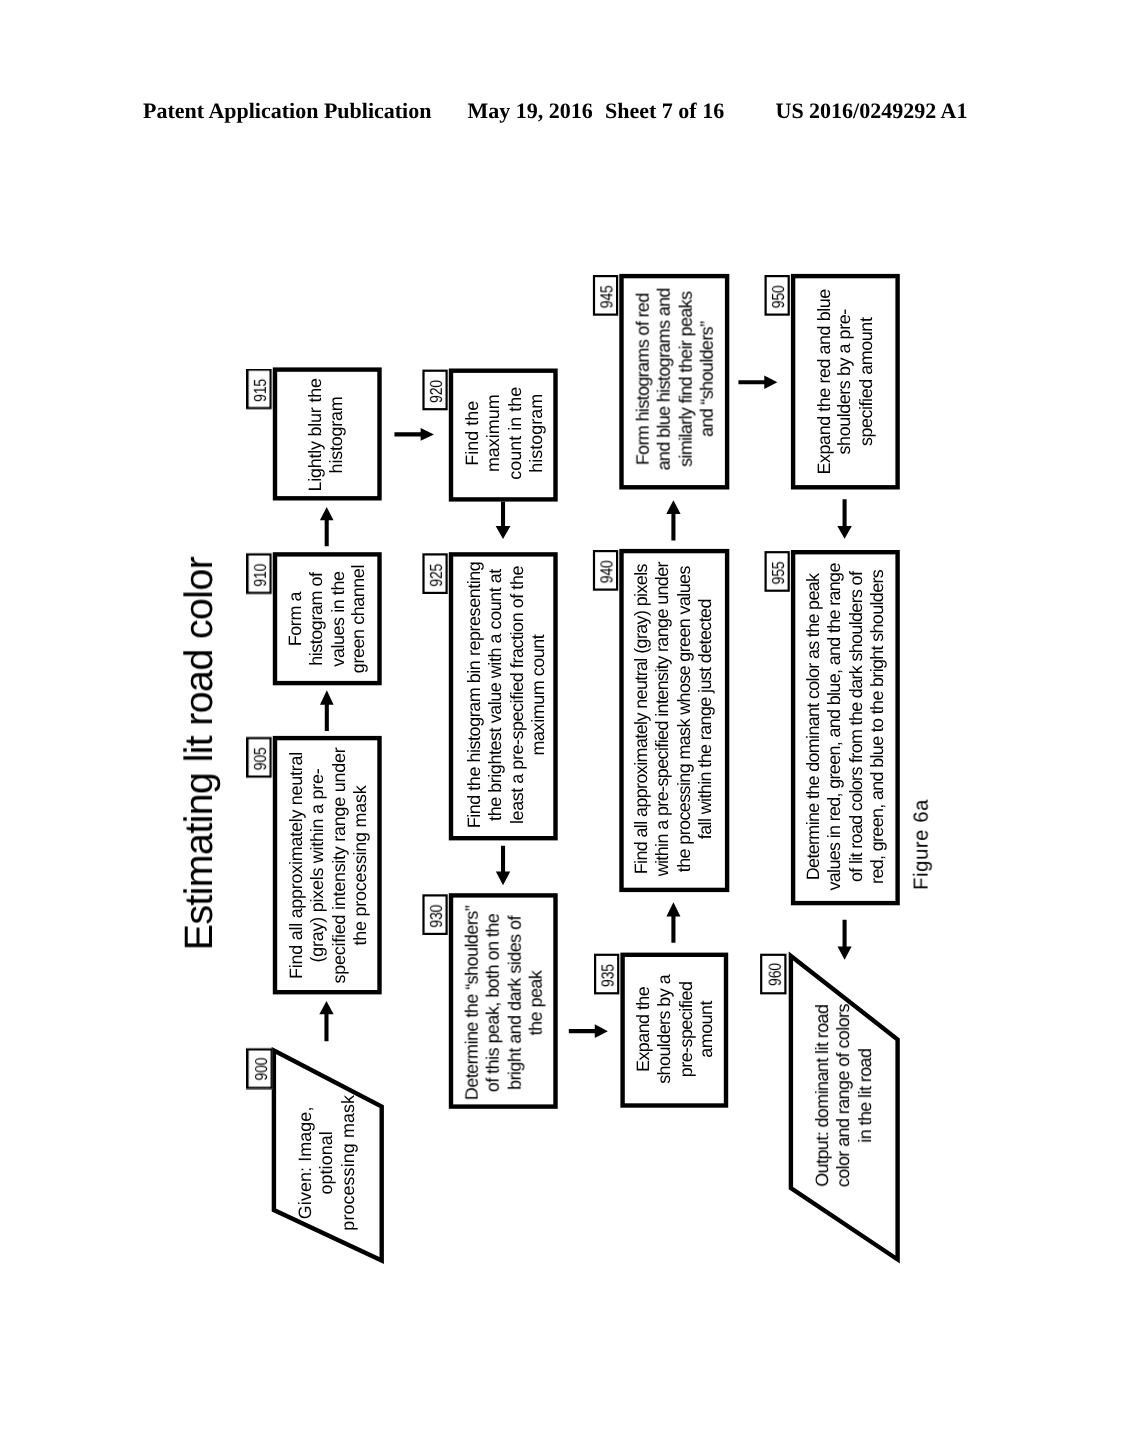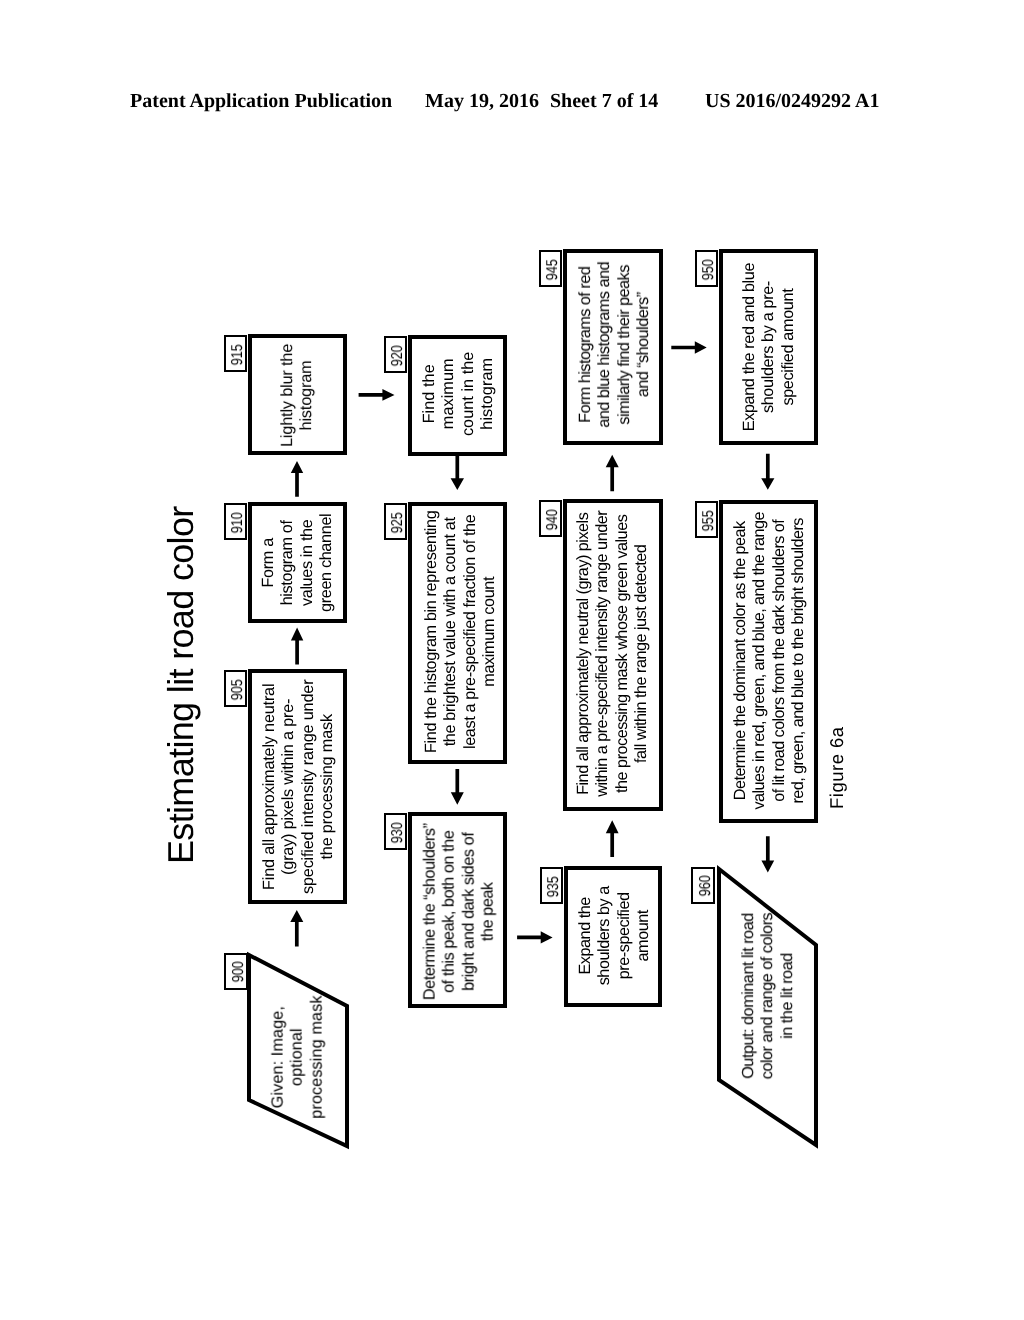--- a/index.html
+++ b/index.html
@@ -40,21 +40,21 @@
   svg.shapes{position:absolute;left:0;top:0;width:1024px;height:1320px;}
 </style>
 </head>
 <body>
 
 <div class="page">
 
   <div class="hdr">
     <span style="left:130px;top:91px">Patent Application Publication</span>
     <span style="left:425px;top:91px">May 19, 2016</span>
-    <span style="left:550px;top:91px">Sheet 7 of 14</span>
+    <span style="left:550px;top:91px">Sheet 7 of 16</span>
     <span style="left:705px;top:91px">US 2016/0249292 A1</span>
   </div>
 
   <div class="canvas">
 
     <svg class="shapes" viewBox="0 0 1024 1320">
       <polygon points="249,955 347,1006 347,1146 249,1100" fill="#fff" stroke="#000" stroke-width="4"></polygon>
       <polygon points="719,869 816,945 816,1145 719,1080" fill="#fff" stroke="#000" stroke-width="4"></polygon>
     </svg>
 

